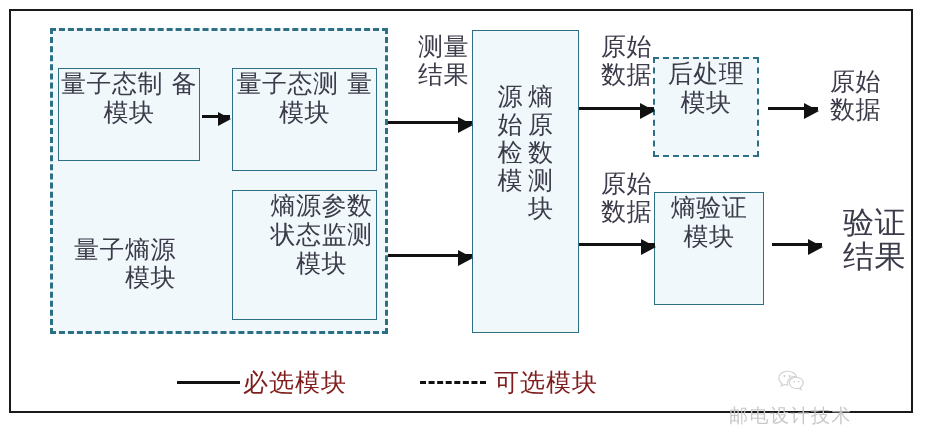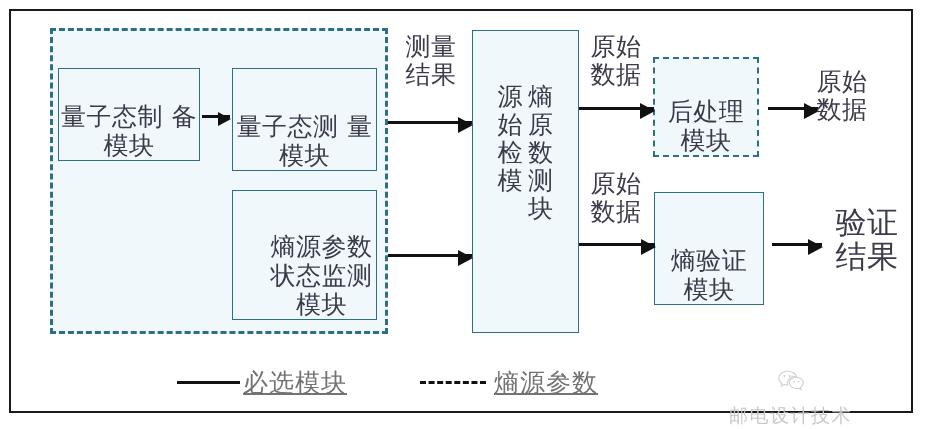--- a/index.html
+++ b/index.html
@@ -26,21 +26,21 @@
     box-sizing: border-box;
   }
 
   
   .box {
     position: absolute;
     box-sizing: border-box;
     background: #f0f8fb;
     border: 1.6px solid #2d6f84;
     display: flex;
-    align-items: flex-end;
+    align-items: flex-start;
     justify-content: center;
     text-align: center;
     color: #3b3b4a;
     line-height: 1.16;
     letter-spacing: 0.5px;
   }
   .box.dashed {
     border-style: dashed;
     border-width: 2px;
     border-color: #2d6f84;
@@ -52,21 +52,21 @@
     position: absolute;
     box-sizing: border-box;
     background: #f0f8fb;
     border: 3px dashed #2d6f84;
   }
 
   
   .lbl {
     position: absolute;
     color: #3b3b4a;
-    text-align: center;
+    text-align: right;
     line-height: 1.1;
     letter-spacing: 0.5px;
     white-space: pre-line;
   }
 
   
   .arrow {
     position: absolute;
     height: 0;
     border-top: 3.5px solid #111111;
@@ -95,24 +95,23 @@
     height: 0;
     border-top: 3.5px solid #111111;
   }
   .legend-line-dashed {
     position: absolute;
     height: 0;
     border-top: 3px dashed #111111;
   }
   .legend-text {
     position: absolute;
-    color: #737373;
+    color: #7f1d1d;
     letter-spacing: 1px;
     white-space: nowrap;
-    text-decoration: underline;
   }
 
   
   .watermark {
     position: absolute;
     display: flex;
     align-items: center;
     gap: 7px;
     color: #c9c9c9;
     opacity: 0.95;
@@ -127,20 +126,21 @@
 </style>
 </head>
 <body>
 
 <div id="canvas">
 
   <div class="frame"></div>
 
   <div class="group" style="left:50px; top:28px; width:338px; height:306px;"></div>
 
+  <div class="lbl" style="left:56px; top:236px; width:120px; font-size:25px;">量子熵源模块</div>
 
   <div class="box" style="left:58px; top:68px; width:142px; height:93px; font-size:25px;">
     <span class="txt">量子态制
 备模块</span>
   </div>
 
   <div class="box" style="left:232px; top:68px; width:145px; height:103px; font-size:25px;">
     <span class="txt">量子态测
 量模块</span>
   </div>
@@ -202,21 +202,21 @@
   <div class="lbl" style="left:803px; top:68px; width:78px; font-size:25px;">原始
 数据</div>
 
   <div class="lbl" style="left:828px; top:205px; width:78px; font-size:31px;">验证
 结果</div>
 
   <div class="legend-line-solid" style="left:177px; top:381px; width:63px;"></div>
   <div class="legend-text" style="left:243px; top:366px; font-size:25px;">必选模块</div>
 
   <div class="legend-line-dashed" style="left:420px; top:381px; width:66px;"></div>
-  <div class="legend-text" style="left:494px; top:366px; font-size:25px;">熵源参数</div>
+  <div class="legend-text" style="left:494px; top:366px; font-size:25px;">可选模块</div>
 
   <div class="watermark" style="left:729px; top:370px;flex-direction:column;">
     <span class="wm-icon">
       <svg width="26" height="22" viewBox="0 0 26 22" aria-hidden="true">
         <path d="M9.3 1.2C4.6 1.2 0.8 4.3 0.8 8.1c0 2.2 1.3 4.1 3.3 5.4l-0.8 2.5 2.9-1.5c0.9 0.25 1.9 0.4 2.9 0.4h0.6c-0.2-0.6-0.3-1.2-0.3-1.9 0-3.7 3.6-6.7 8.1-6.7 0.3 0 0.6 0 0.9 0.04C17.6 3.6 13.9 1.2 9.3 1.2z" fill="none" stroke="#cdcdcd" stroke-width="1.1"></path>
         <circle cx="6.4" cy="6.1" r="1.05" fill="#cdcdcd"></circle>
         <circle cx="11.7" cy="6.1" r="1.05" fill="#cdcdcd"></circle>
         <path d="M25.2 12.9c0-3.1-3.1-5.6-6.9-5.6s-6.9 2.5-6.9 5.6c0 3.1 3.1 5.6 6.9 5.6 0.8 0 1.6-0.1 2.3-0.3l2.4 1.2-0.6-2C24.1 16.4 25.2 14.8 25.2 12.9z" fill="none" stroke="#cdcdcd" stroke-width="1.1"></path>
         <circle cx="16.2" cy="11.6" r="0.85" fill="#cdcdcd"></circle>
         <circle cx="20.6" cy="11.6" r="0.85" fill="#cdcdcd"></circle>

